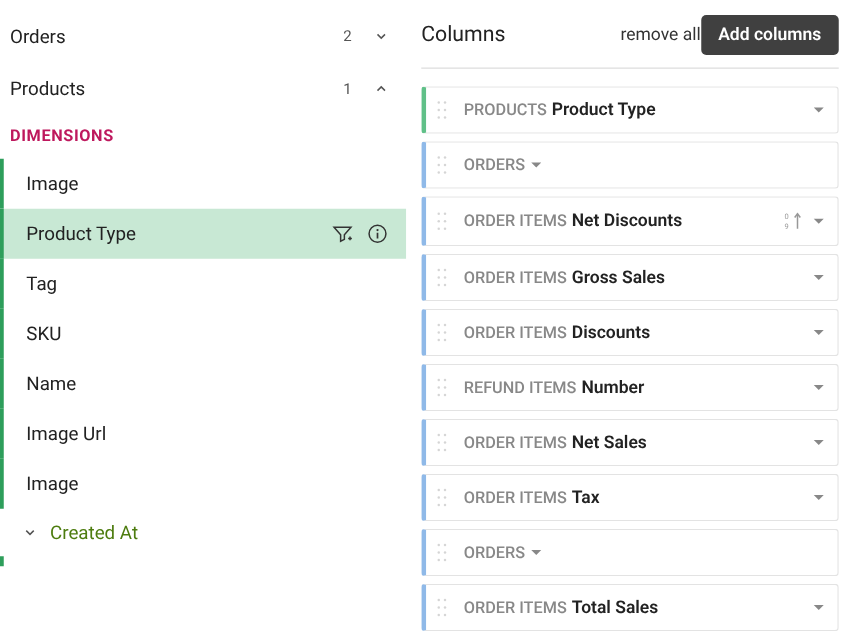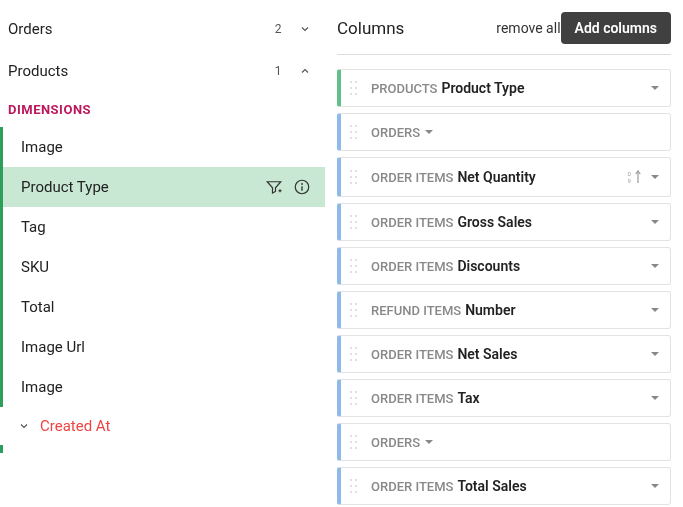--- a/index.html
+++ b/index.html
@@ -12,21 +12,21 @@
 .category-label { flex: 1; font-size: 15px; color: #222; }
 .category-count { width: 22px; height: 22px; border-radius: 50%; display: flex; align-items: center; justify-content: center; font-size: 12px; color: #555; margin-right: 10px; }
 .chevron { width: 12px; height: 12px; fill: #555; }
 
 .section-header { padding: 10px 8px; font-size: 13px; font-weight: 700; color: #be185d; letter-spacing: 0.5px; }
 
 .dim-item { display: flex; align-items: center; padding: 11px 14px 11px 18px; border-left: 3px solid #2e9e5b; font-size: 15px; color: #222; cursor: pointer; }
 .dim-item.selected { background: #c8e8d4; }
 .dim-item .dim-label { flex: 1; }
 .dim-item .dim-icons { display: flex; gap: 10px; align-items: center; }
-.sub-item { display: flex; align-items: center; padding: 10px 14px 10px 18px; font-size: 15px; color: #ef4444; cursor: pointer; gap: 10px; }
+.sub-item { display: flex; align-items: center; padding: 10px 14px 10px 18px; font-size: 15px; color: #4d7c0f; cursor: pointer; gap: 10px; }
 
 
 .col-header { display: flex; align-items: center; padding: 4px 0 10px 0; border-bottom: 1px solid #ddd; }
 .col-title { flex: 1; font-size: 17px; color: #222; }
 .remove-all { font-size: 14px; color: #333; cursor: pointer; }
 .add-btn { background: #404040; color: #fff; border: none; padding: 8px 14px; border-radius: 4px; font-size: 14px; font-weight: 600; cursor: pointer; }
 
 .col-list { margin-top: 14px; display: flex; flex-direction: column; gap: 6px; }
 .col-item { display: flex; align-items: center; background: #fff; border: 1px solid #e3e3e3; border-left: 4px solid #8fb9e8; border-radius: 3px; padding: 10px 10px 10px 8px; }
 .col-item.green { border-left-color: #60c088; }
@@ -79,21 +79,21 @@
           </svg>
         </span>
       </div>
       <div class="dim-item">
         <span class="dim-label">Tag</span>
       </div>
       <div class="dim-item">
         <span class="dim-label">SKU</span>
       </div>
       <div class="dim-item">
-        <span class="dim-label">Total</span>
+        <span class="dim-label">Name</span>
       </div>
       <div class="dim-item">
         <span class="dim-label">Image Url</span>
       </div>
       <div class="dim-item">
         <span class="dim-label">Image</span>
       </div>
     </div>
 
   <div class="sub-item">
@@ -152,21 +152,21 @@
       <svg viewBox="0 0 10 16">
             <circle cx="2" cy="2" r="1" fill="#999"></circle>
             <circle cx="7" cy="2" r="1" fill="#999"></circle>
             <circle cx="2" cy="8" r="1" fill="#999"></circle>
             <circle cx="7" cy="8" r="1" fill="#999"></circle>
             <circle cx="2" cy="14" r="1" fill="#999"></circle>
             <circle cx="7" cy="14" r="1" fill="#999"></circle>
           </svg>
     </span>
     <span class="source">ORDER ITEMS</span>
-    <span class="field">Net Quantity</span>
+    <span class="field">Net Discounts</span>
     <svg class="sort-ind" viewBox="0 0 24 24">
       <text x="2" y="10" font-size="8" fill="#555">0</text>
       <text x="2" y="20" font-size="8" fill="#555">9</text>
       <line x1="16" y1="20" x2="16" y2="4" stroke="#555" stroke-width="1.6"></line>
       <path d="M13 8 L16 4 L19 8" fill="none" stroke="#555" stroke-width="1.6"></path>
     </svg>
     <svg class="caret" viewBox="0 0 10 10">
           <path d="M1 3 L5 7 L9 3 Z" fill="#888"></path>
         </svg>
       </div>

